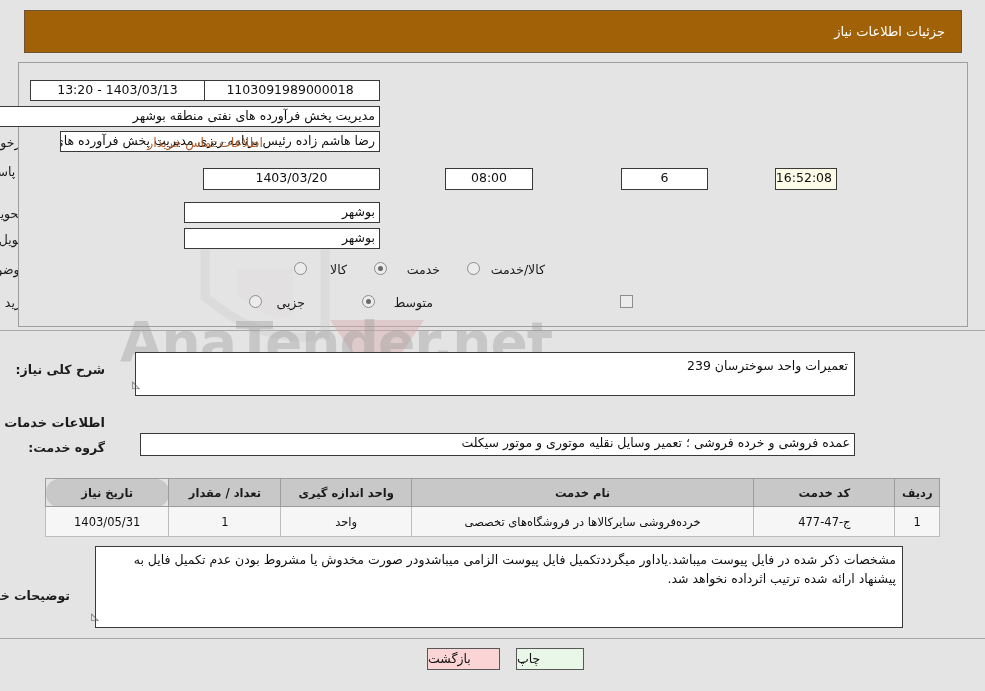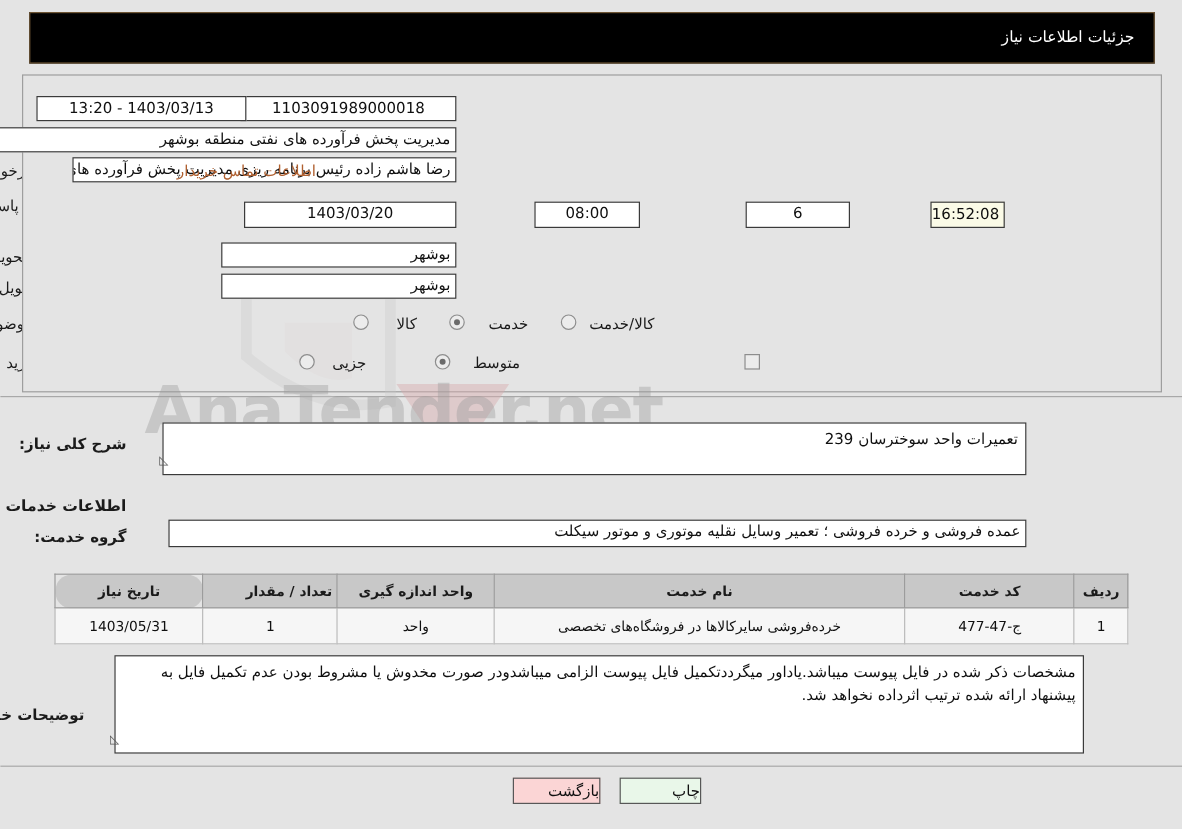--- a/index.html
+++ b/index.html
@@ -57,21 +57,21 @@
     border-top: 70px solid rgba(214,170,174,0.45);
   }
 
   
   .titlebar {
     position: absolute;
     left: 24px;
     top: 10px;
     width: 938px;
     height: 43px;
-    background: #000000;
+    background: #a16207;
     border: 1px solid #6d5433;
     box-sizing: border-box;
     color: #ffffff;
     z-index: 2;
   }
   .titlebar-text {
     position: absolute;
     right: 16px;
     top: 13px;
     font-size: 13px;
@@ -214,35 +214,35 @@
     height: 29px;
     text-align: center;
     font-size: 11.5px;
     color: #101010;
     padding: 0 4px;
   }
   .col-radif { width: 36px; }
   .col-code  { width: 140px; }
   .col-name  { width: 360px; }
   .col-unit  { width: 130px; }
-  .col-qty   { width: 110px; text-align: right; }
+  .col-qty   { width: 110px; }
   .col-date  { width: 119px; border-radius: 13px; }
 
   
   .btn {
     position: absolute;
     height: 22px;
     border: 1px solid #575757;
     box-sizing: border-box;
     font-size: 12.5px;
     font-family: "DejaVu Sans", "Liberation Sans", sans-serif;
     color: #101010;
     cursor: pointer;
     z-index: 6;
-    text-align: right;
+    text-align: left;
     line-height: 20px;
     padding: 0;
   }
   .btn-print  { background: #e9f7e9; left: 516px; top: 648px; width: 68px; }
   .btn-back   { background: #fbd5d5; left: 427px; top: 648px; width: 73px; }
 </style>
 </head>
 <body>
 
 <div class="watermark">

